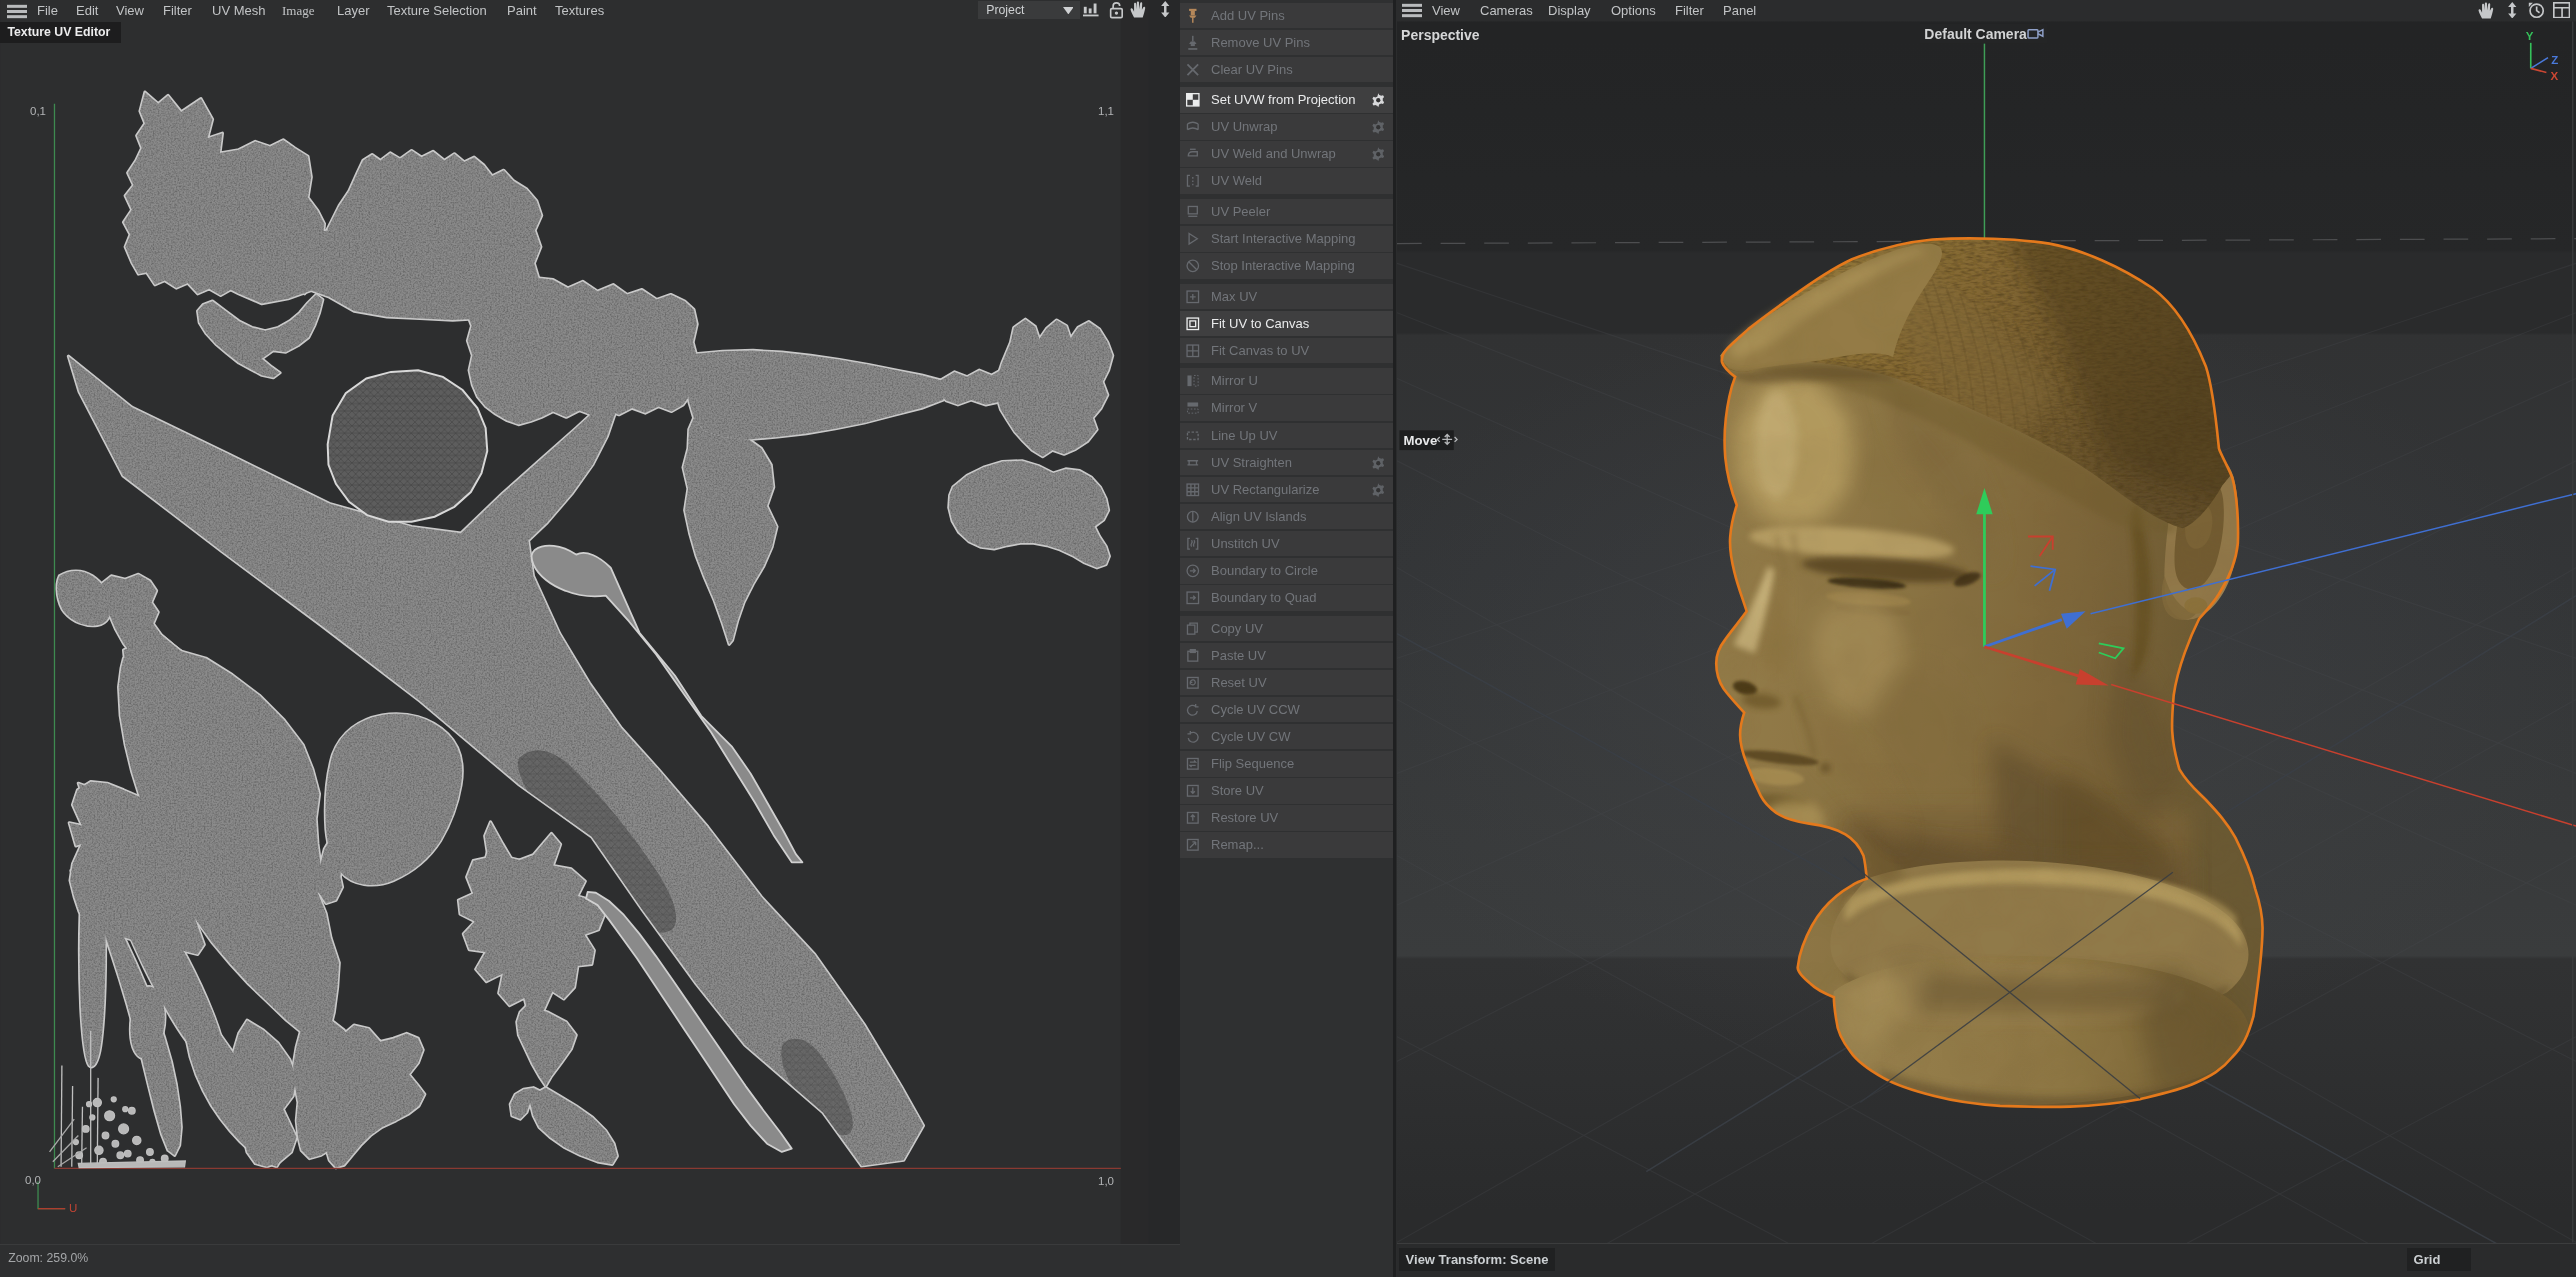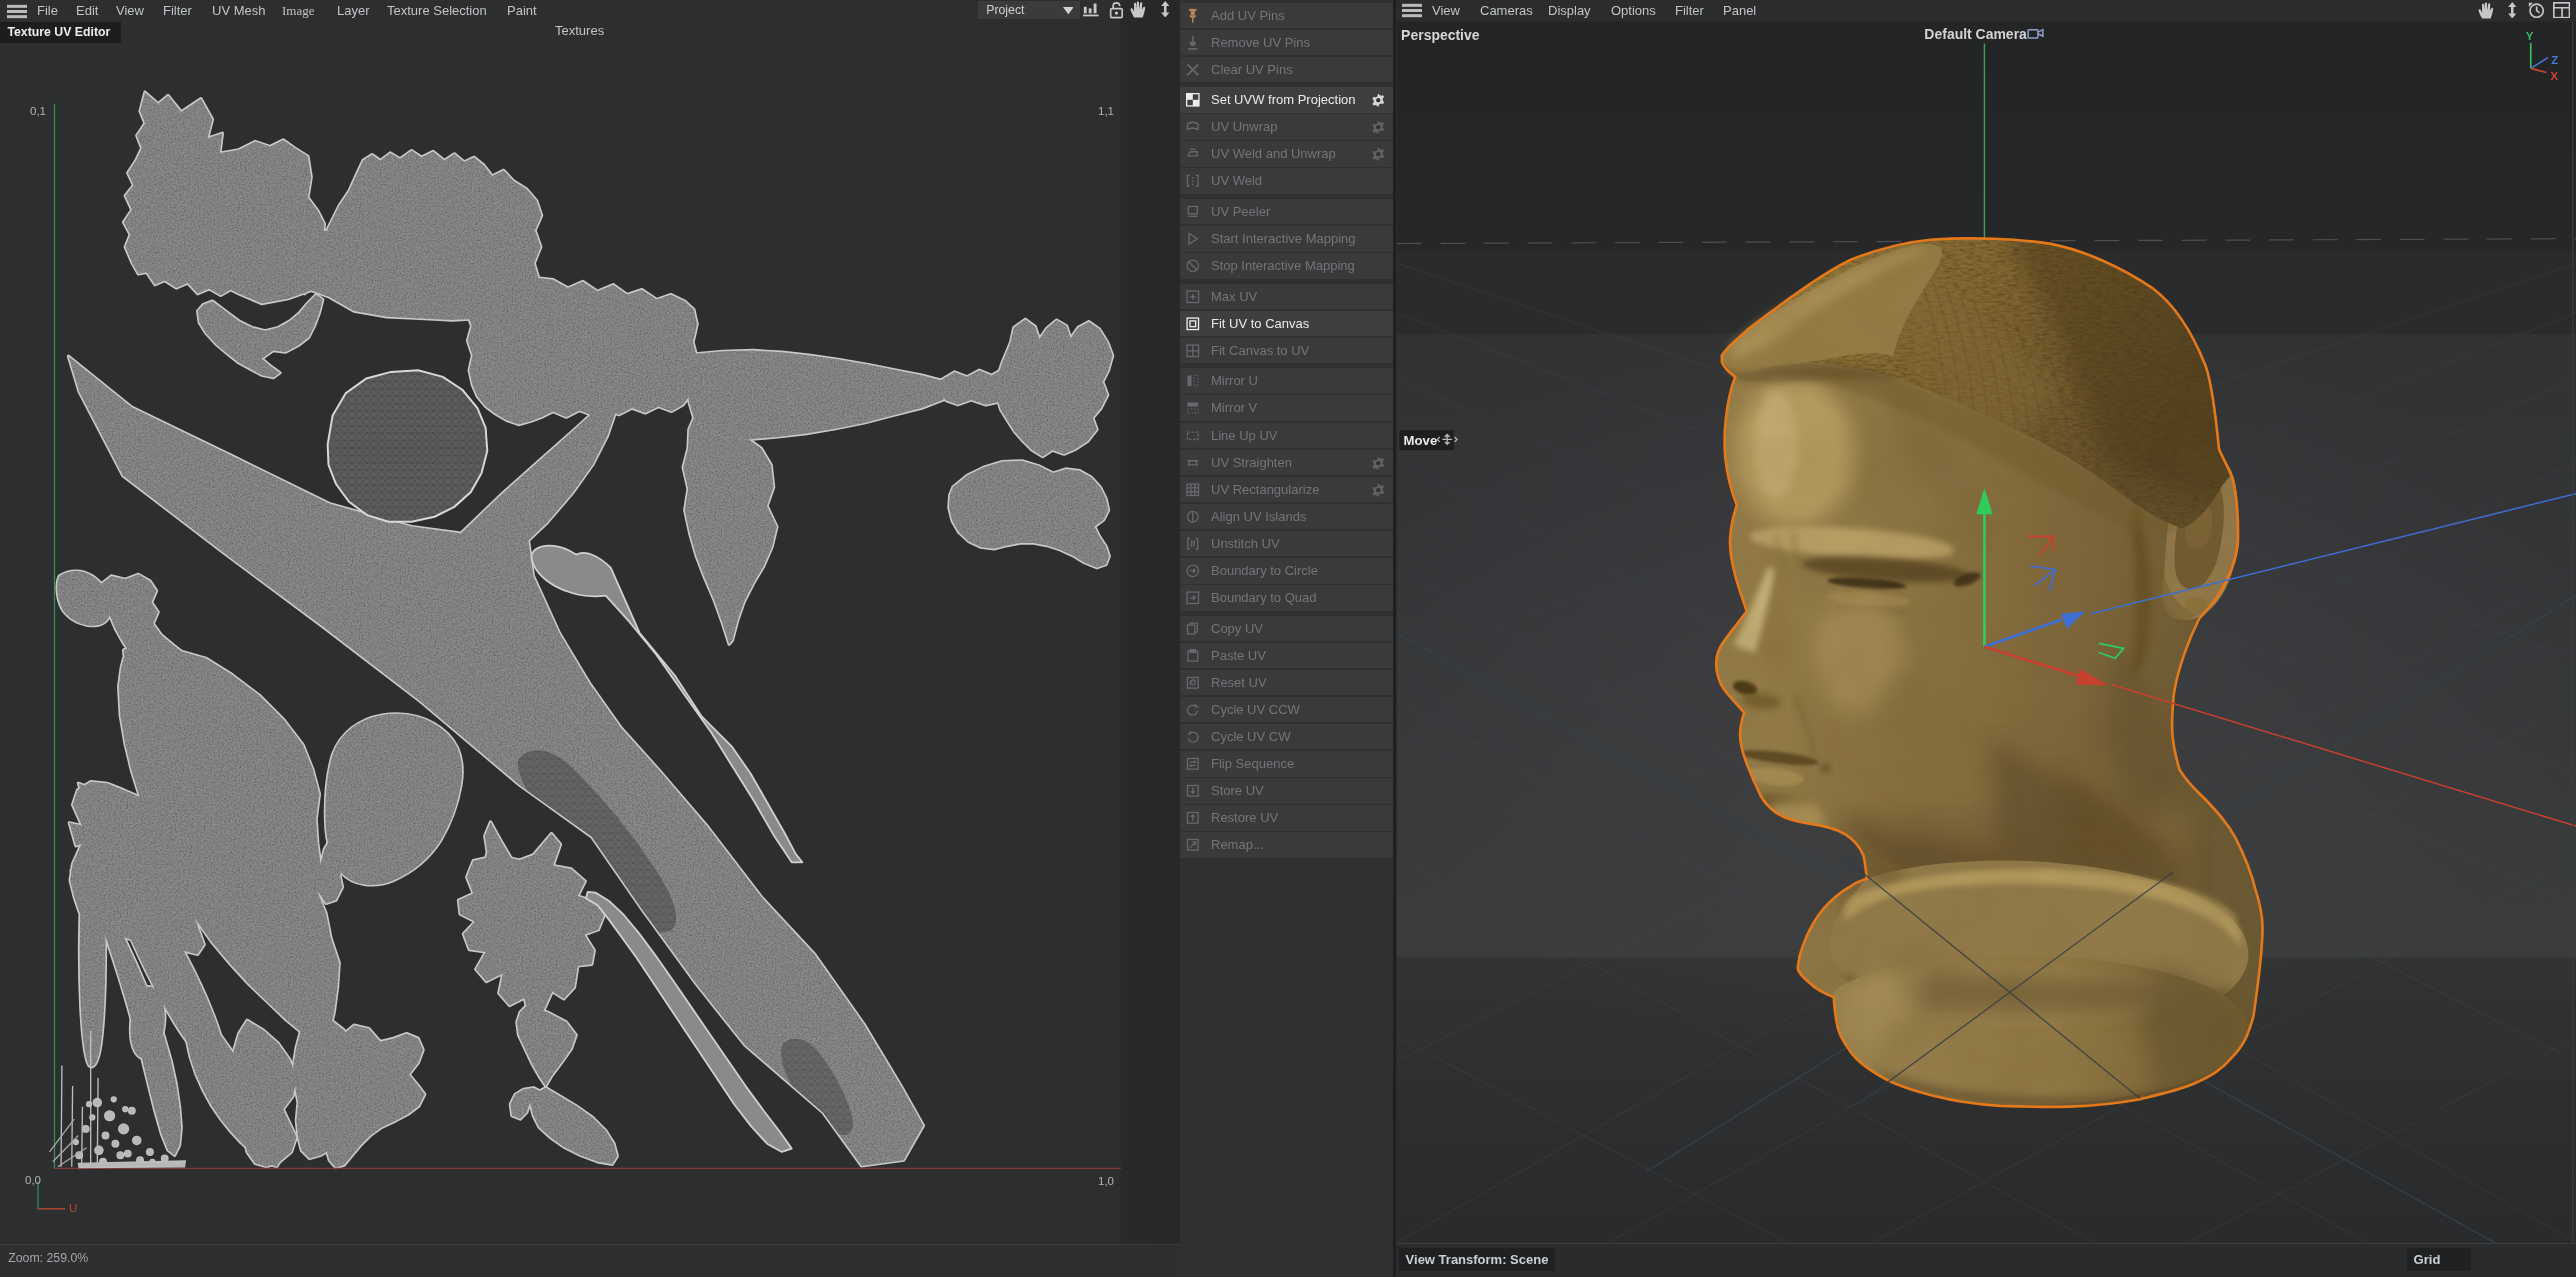--- a/index.html
+++ b/index.html
@@ -219,21 +219,21 @@
     </svg>
 <span class="abs mtxt" style="left:37px;top:0;">File</span>
 <span class="abs mtxt" style="left:76px;top:0;">Edit</span>
 <span class="abs mtxt" style="left:116px;top:0;">View</span>
 <span class="abs mtxt" style="left:163px;top:0;">Filter</span>
 <span class="abs mtxt" style="left:212px;top:0;">UV Mesh</span>
 <span class="abs mtxt" style="left:282px;top:0;font-family:Liberation Serif, serif;">Image</span>
 <span class="abs mtxt" style="left:337px;top:0;">Layer</span>
 <span class="abs mtxt" style="left:387px;top:0;text-align:center;">Texture Selection</span>
 <span class="abs mtxt" style="left:507px;top:0;">Paint</span>
-<span class="abs mtxt" style="left:555px;top:0;margin-top:20px;">Textures</span>
+<span class="abs mtxt" style="left:555px;top:0;">Textures</span>
 <div id="tab" class="abs">Texture UV Editor</div>
 <div class="abs" style="left:978px;top:0.8px;width:102px;height:18px;background:#3a3b3c;">
       <span style="position:absolute;left:8.2px;top:0;line-height:18px;font-size:12.3px;color:#cfd1d3">Project</span>
       <svg class="abs" style="right:6.6px;top:5.8px" width="10.7" height="7.4" viewBox="0 0 13 9">
         <path d="M0 0 h13 l-6.5 9 Z" fill="#cfd1d3"></path>
       </svg>
     </div>
 <svg class="abs" style="left:1083px;top:0.8px" width="18" height="16.5" viewBox="0 0 22 20">
       <g fill="#c6c8ca">
         <rect x="1" y="7" width="3.5" height="8"></rect>

